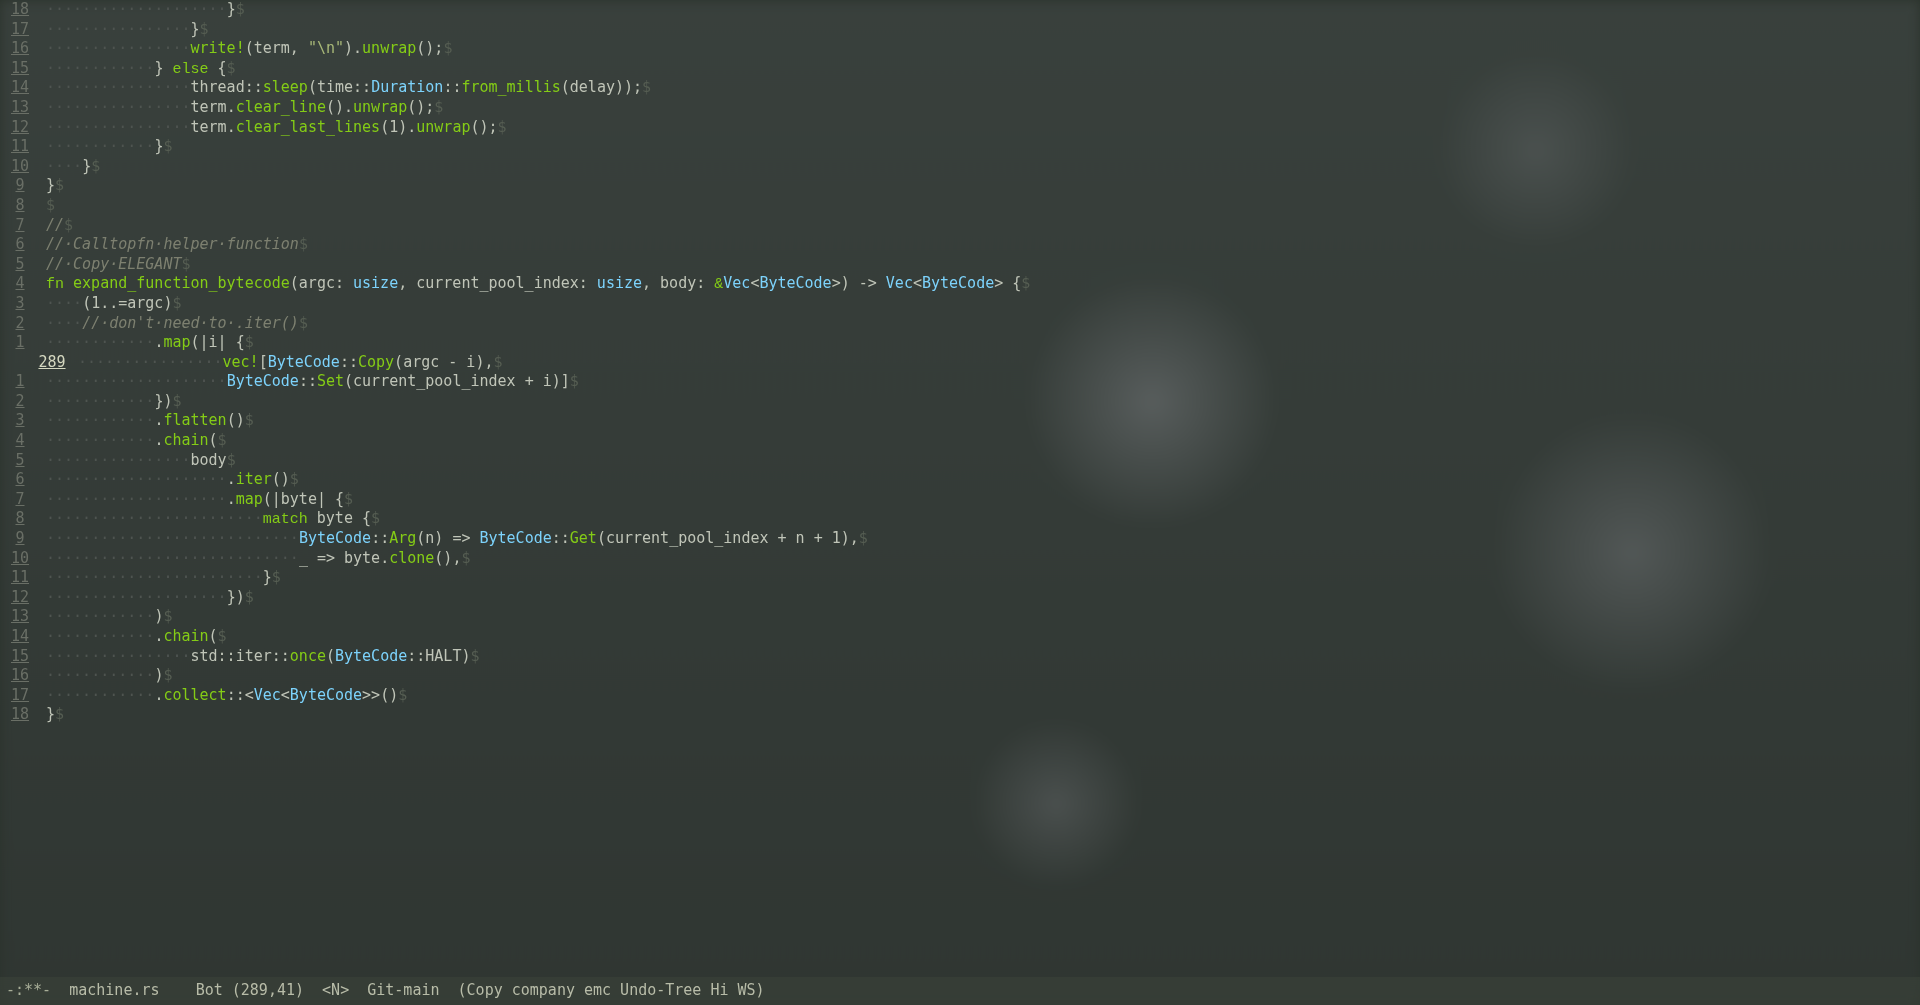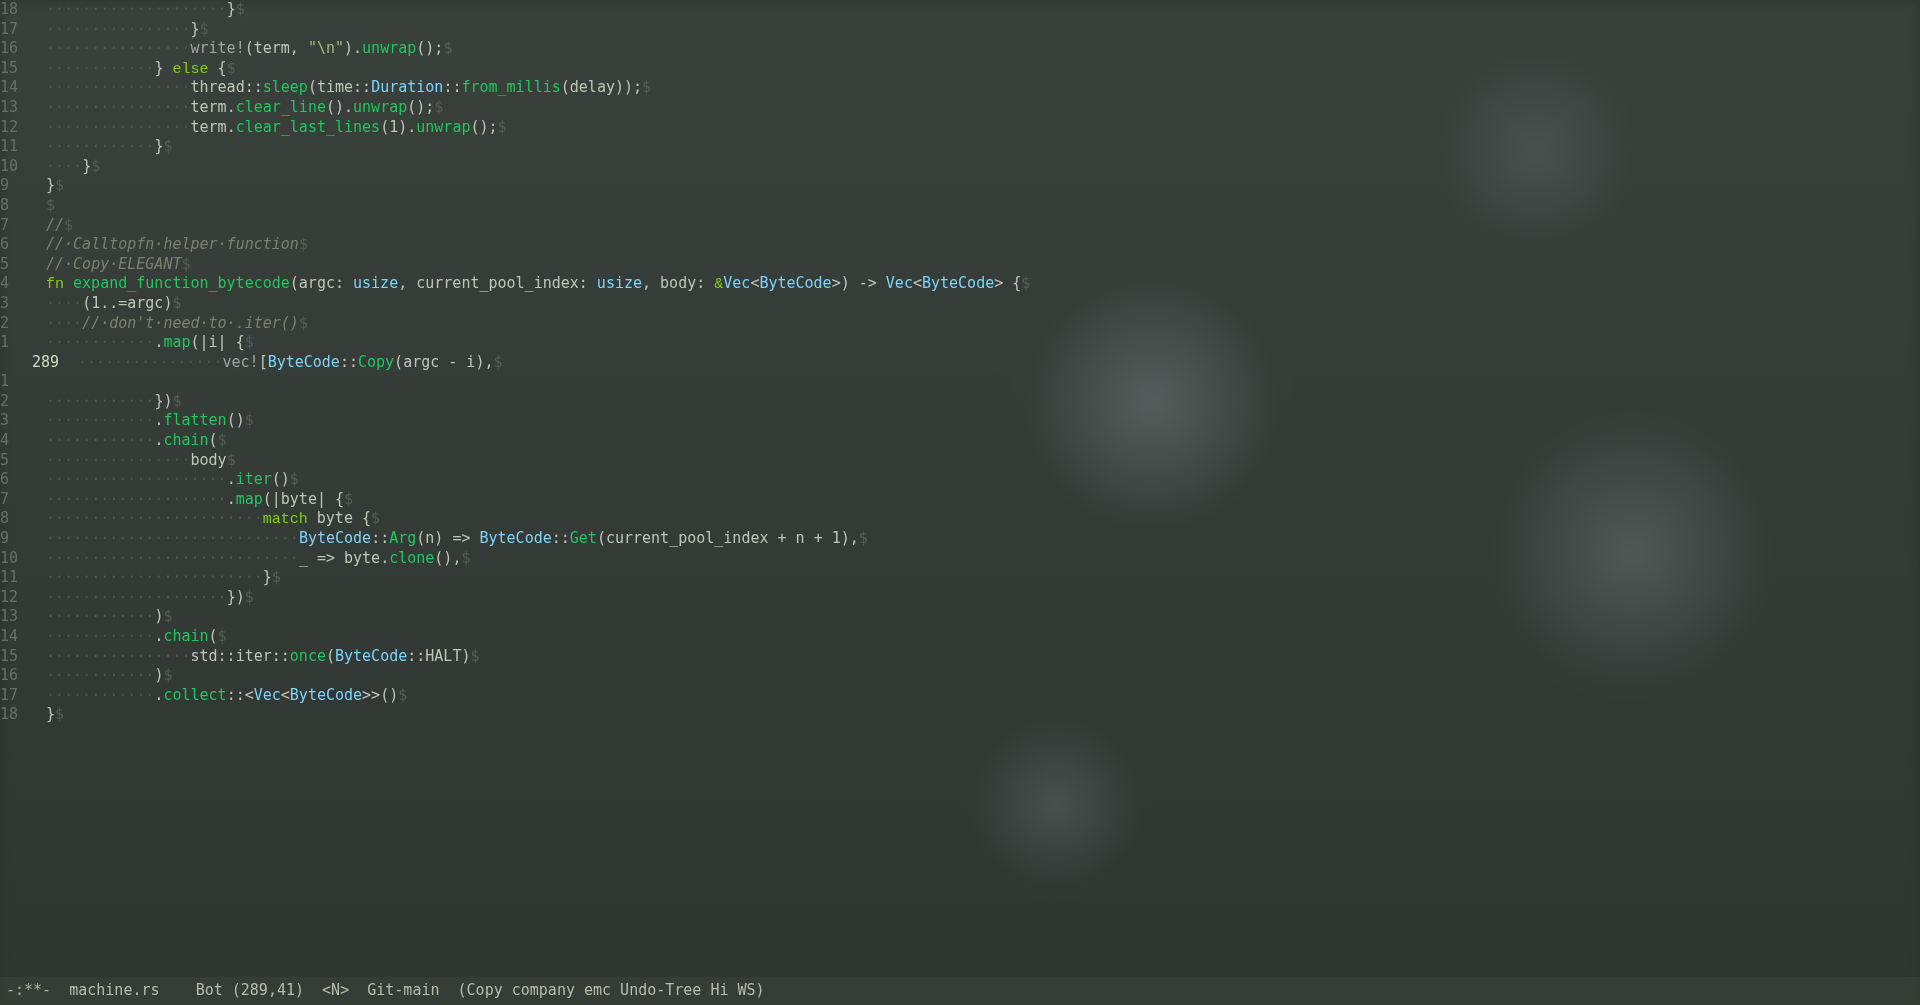--- a/index.html
+++ b/index.html
@@ -38,32 +38,33 @@
     bottom: 28px;
     overflow: hidden;
   }
   .line {
     display: flex;
     white-space: pre;
     height: 19.6px;
   }
   .gutter {
     width: 46px;
-    text-align: left;
+    text-align: center;
     padding-right: 6px;
     color: #6a6f66;
     flex-shrink: 0;
+    text-decoration: underline;
   }
   .gutter.current { color: #d5d8c0; margin-left: 32px; }
   .code { flex: 0 0 auto; }
   .ws    { color: #4e5450; }               
   .eol   { color: #555d52; }               
   .kw    { color: #84cc16; font-family: Liberation Mono, monospace; }               
-  .fn    { color: #22c55e; }               
-  .mac   { color: #a3a3a3; }               
+  .fn    { color: #84cc16; }               
+  .mac   { color: #84cc16; }               
   .ty    { color: #7dd3fc; }               
   .str   { color: #a8b878; }               
   .id    { color: #c0c5b8; text-align: right; }               
   .num   { color: #c0c5b8; }               
   .cm    { color: #7d8070; font-style: italic; } 
   .op    { color: #c0c5b8; }               
   .modeline {
     position: absolute;
     left: 0; right: 0; bottom: 0;
     height: 28px;
@@ -97,21 +98,21 @@
       <div class="line"><div class="gutter">9</div><div class="code"><span class="op">}</span><span class="eol">$</span></div></div>
       <div class="line"><div class="gutter">8</div><div class="code"><span class="eol">$</span></div></div>
       <div class="line"><div class="gutter">7</div><div class="code"><span class="cm">//</span><span class="eol">$</span></div></div>
       <div class="line"><div class="gutter">6</div><div class="code"><span class="cm">//·Calltopfn·helper·function</span><span class="eol">$</span></div></div>
       <div class="line"><div class="gutter">5</div><div class="code"><span class="cm">//·Copy·ELEGANT</span><span class="eol">$</span></div></div>
       <div class="line"><div class="gutter">4</div><div class="code"><span class="kw">fn</span><span class="op"> </span><span class="fn">expand_function_bytecode</span><span class="op">(</span><span class="id">argc</span><span class="op">: </span><span class="ty">usize</span><span class="op">, </span><span class="id">current_pool_index</span><span class="op">: </span><span class="ty">usize</span><span class="op">, </span><span class="id">body</span><span class="op">: </span><span class="kw">&amp;</span><span class="ty">Vec</span><span class="op">&lt;</span><span class="ty">ByteCode</span><span class="op">&gt;) -&gt; </span><span class="ty">Vec</span><span class="op">&lt;</span><span class="ty">ByteCode</span><span class="op">&gt; {</span><span class="eol">$</span></div></div>
       <div class="line"><div class="gutter">3</div><div class="code"><span class="ws">····</span><span class="op">(</span><span class="num">1</span><span class="op">..=</span><span class="id">argc</span><span class="op">)</span><span class="eol">$</span></div></div>
       <div class="line"><div class="gutter">2</div><div class="code"><span class="ws">····</span><span class="cm">//·don't·need·to·.iter()</span><span class="eol">$</span></div></div>
       <div class="line"><div class="gutter">1</div><div class="code"><span class="ws">············</span><span class="op">.</span><span class="fn">map</span><span class="op">(|</span><span class="id">i</span><span class="op">| {</span><span class="eol">$</span></div></div>
       <div class="line"><div class="gutter current">289</div><div class="code"><span class="ws">················</span><span class="mac">vec!</span><span class="op">[</span><span class="ty">ByteCode</span><span class="op">::</span><span class="fn">Copy</span><span class="op">(</span><span class="id">argc</span><span class="op"> - </span><span class="id">i</span><span class="op">),</span><span class="eol">$</span></div></div>
-      <div class="line"><div class="gutter">1</div></div>
+      <div class="line"><div class="gutter">1</div><div class="code"><span class="ws">····················</span><span class="ty">ByteCode</span><span class="op">::</span><span class="fn">Set</span><span class="op">(</span><span class="id">current_pool_index</span><span class="op"> + </span><span class="id">i</span><span class="op">)]</span><span class="eol">$</span></div></div>
       <div class="line"><div class="gutter">2</div><div class="code"><span class="ws">············</span><span class="op">})</span><span class="eol">$</span></div></div>
       <div class="line"><div class="gutter">3</div><div class="code"><span class="ws">············</span><span class="op">.</span><span class="fn">flatten</span><span class="op">()</span><span class="eol">$</span></div></div>
       <div class="line"><div class="gutter">4</div><div class="code"><span class="ws">············</span><span class="op">.</span><span class="fn">chain</span><span class="op">(</span><span class="eol">$</span></div></div>
       <div class="line"><div class="gutter">5</div><div class="code"><span class="ws">················</span><span class="id">body</span><span class="eol">$</span></div></div>
       <div class="line"><div class="gutter">6</div><div class="code"><span class="ws">····················</span><span class="op">.</span><span class="fn">iter</span><span class="op">()</span><span class="eol">$</span></div></div>
       <div class="line"><div class="gutter">7</div><div class="code"><span class="ws">····················</span><span class="op">.</span><span class="fn">map</span><span class="op">(|</span><span class="id">byte</span><span class="op">| {</span><span class="eol">$</span></div></div>
       <div class="line"><div class="gutter">8</div><div class="code"><span class="ws">························</span><span class="kw">match</span><span class="op"> </span><span class="id">byte</span><span class="op"> {</span><span class="eol">$</span></div></div>
       <div class="line"><div class="gutter">9</div><div class="code"><span class="ws">····························</span><span class="ty">ByteCode</span><span class="op">::</span><span class="fn">Arg</span><span class="op">(</span><span class="id">n</span><span class="op">) =&gt; </span><span class="ty">ByteCode</span><span class="op">::</span><span class="fn">Get</span><span class="op">(</span><span class="id">current_pool_index</span><span class="op"> + </span><span class="id">n</span><span class="op"> + </span><span class="num">1</span><span class="op">),</span><span class="eol">$</span></div></div>
       <div class="line"><div class="gutter">10</div><div class="code"><span class="ws">····························</span><span class="op">_ =&gt; </span><span class="id">byte</span><span class="op">.</span><span class="fn">clone</span><span class="op">(),</span><span class="eol">$</span></div></div>
       <div class="line"><div class="gutter">11</div><div class="code"><span class="ws">························</span><span class="op">}</span><span class="eol">$</span></div></div>

